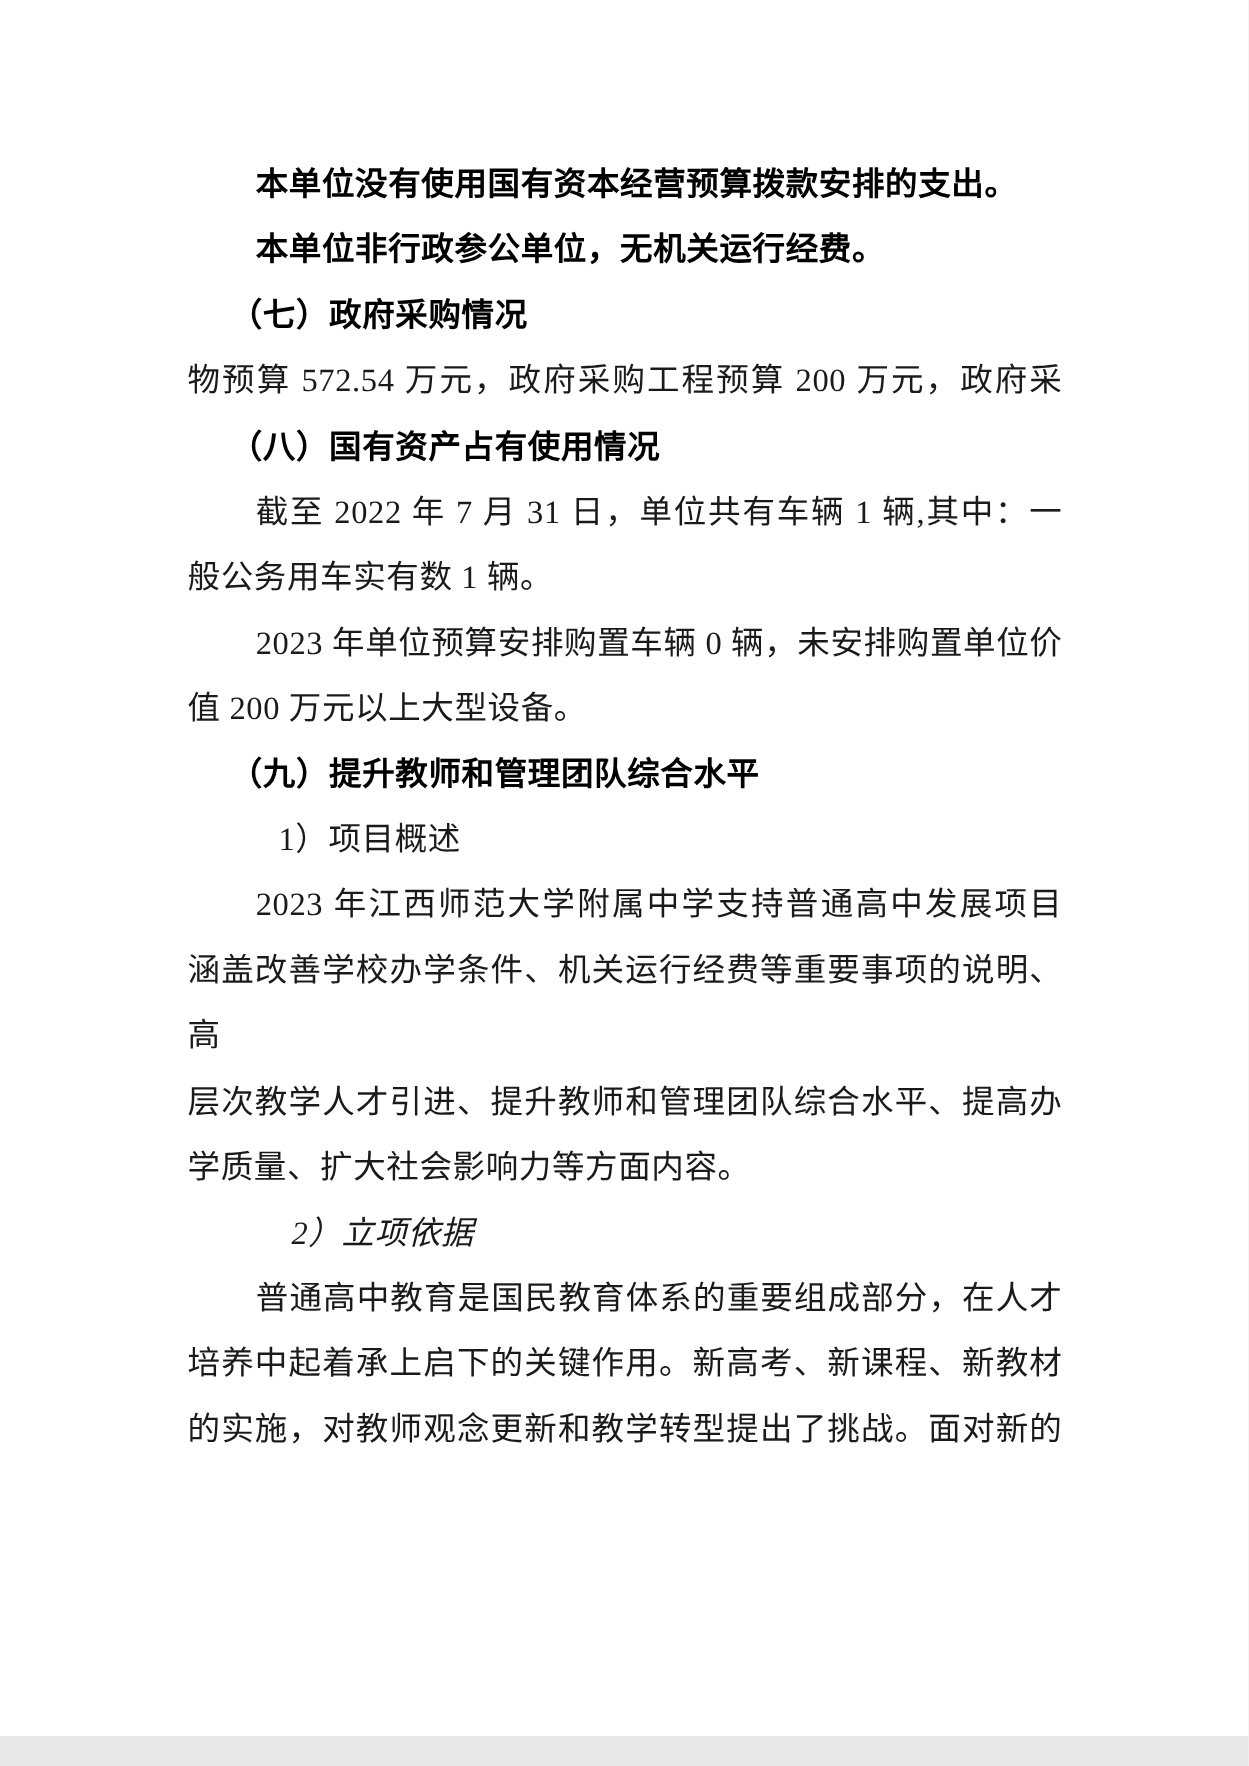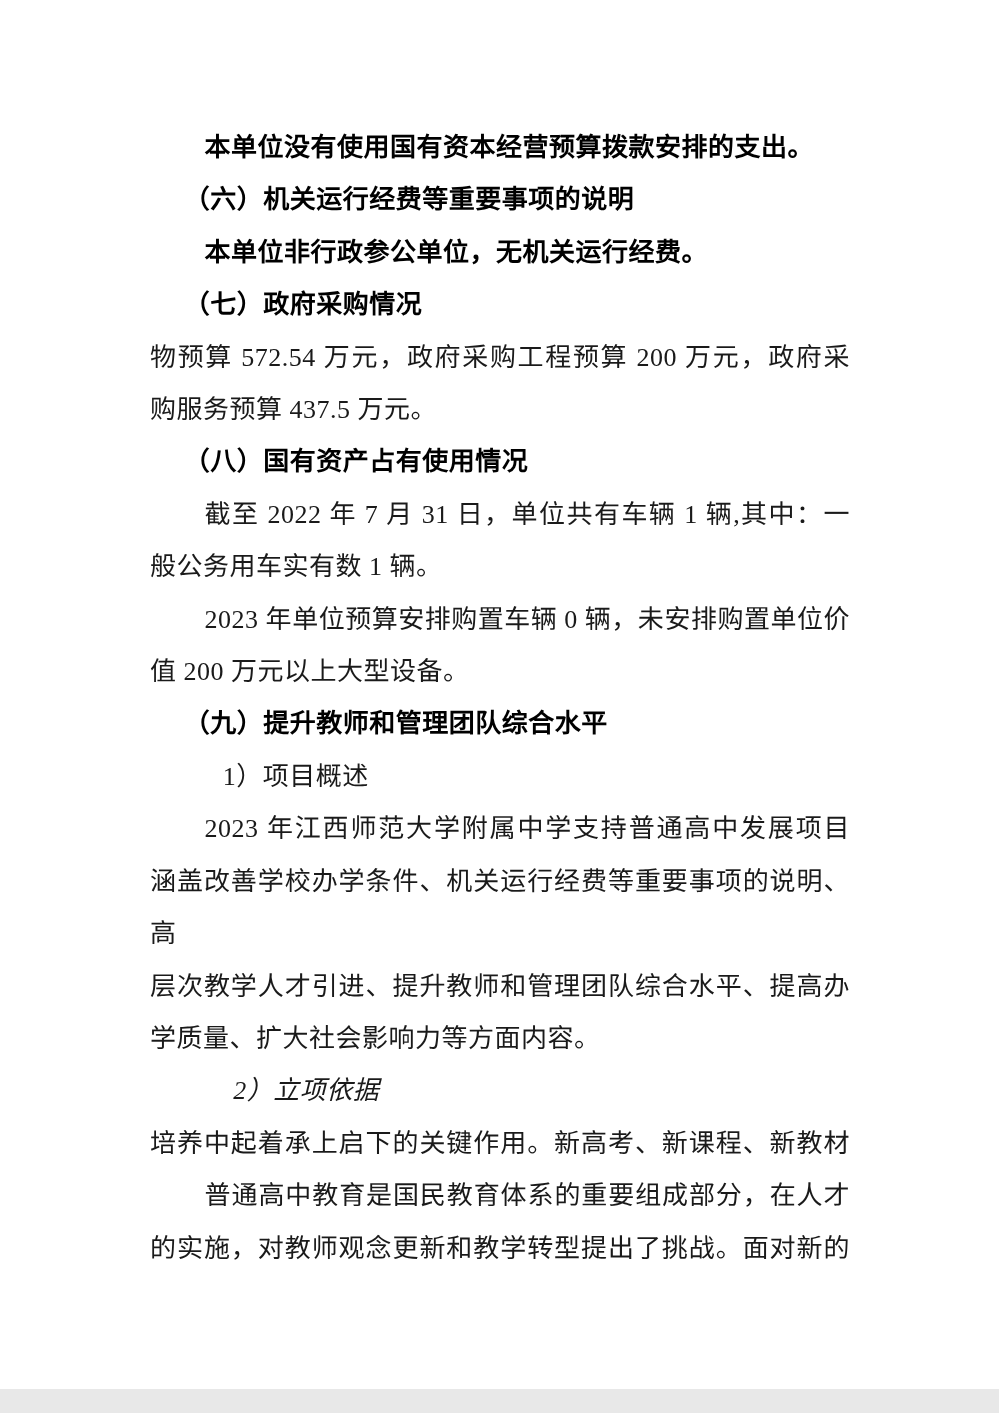--- a/index.html
+++ b/index.html
@@ -47,32 +47,28 @@
   }
 </style>
 </head>
 <body>
 
 <div class="page">
   <div class="doc-body">
       <div class="para body-bold">
         <div class="tl end first">本单位没有使用国有资本经营预算拨款安排的支出。</div>
       </div>
-      <div class="para heading">
-        <div class="tl end first">（六）机关运行经费等重要事项的说明</div>
-      </div>
       <div class="para body-bold">
         <div class="tl end first">本单位非行政参公单位，无机关运行经费。</div>
       </div>
       <div class="para heading">
         <div class="tl end first">（七）政府采购情况</div>
       </div>
       <div class="para body">
         <div class="tl full">物预算 572.54 万元，政府采购工程预算 200 万元，政府采</div>
-        <div class="tl end">购服务预算 437.5 万元。</div>
       </div>
       <div class="para heading">
         <div class="tl end first">（八）国有资产占有使用情况</div>
       </div>
       <div class="para body">
         <div class="tl full first">截至 2022 年 7 月 31 日，单位共有车辆 1 辆,其中：一</div>
         <div class="tl end">般公务用车实有数 1 辆。</div>
       </div>
       <div class="para body">
         <div class="tl full first">2023 年单位预算安排购置车辆 0 辆，未安排购置单位价</div>
@@ -87,18 +83,18 @@
       <div class="para body">
         <div class="tl full first">2023 年江西师范大学附属中学支持普通高中发展项目</div>
         <div class="tl full">涵盖改善学校办学条件、机关运行经费等重要事项的说明、高</div>
         <div class="tl full">层次教学人才引进、提升教师和管理团队综合水平、提高办</div>
         <div class="tl end">学质量、扩大社会影响力等方面内容。</div>
       </div>
       <div class="para subitem-2">
         <div class="tl end first">2）立项依据</div>
       </div>
       <div class="para body">
+        <div class="tl full first">普通高中教育是国民教育体系的重要组成部分，在人才</div>
         <div class="tl full">培养中起着承上启下的关键作用。新高考、新课程、新教材</div>
-        <div class="tl full first">普通高中教育是国民教育体系的重要组成部分，在人才</div>
         <div class="tl full">的实施，对教师观念更新和教学转型提出了挑战。面对新的</div>
       </div>
     </div>
 </div>
 
 </body></html>

